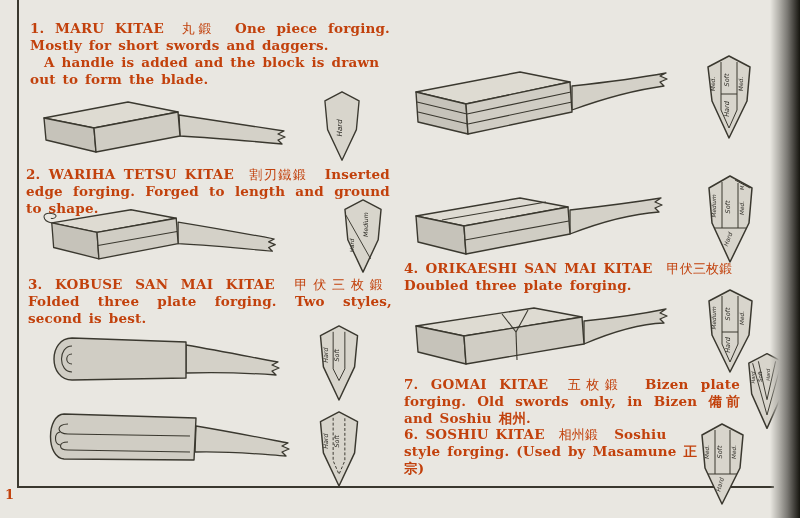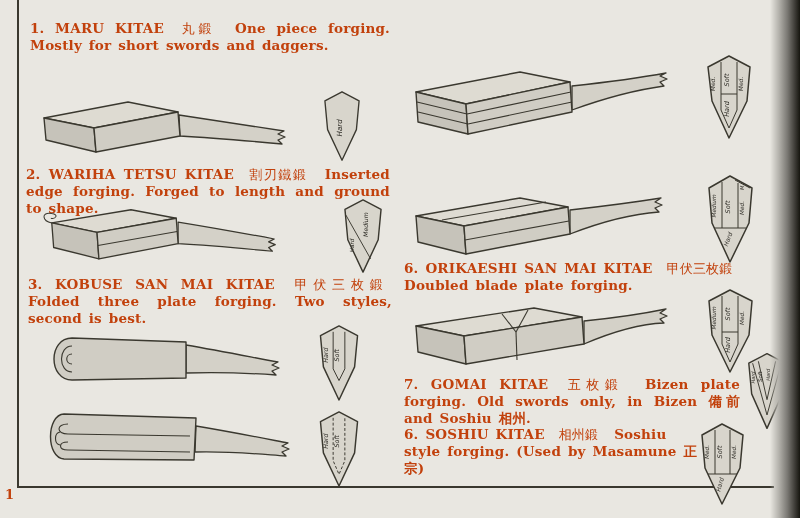--- a/index.html
+++ b/index.html
@@ -34,20 +34,21 @@
 
   <div class="frame-left"></div>
   <div class="frame-bottom"></div>
 
   <div class="sec" style="left:30px;top:20px;width:360px;">
     <p class="para">
       <span class="ttl">1. MARU KITAE</span>
       <span class="kj">丸鍛</span>
       <span>One piece forging. Mostly for short swords and daggers.</span>
     </p>
+    <p class="para indent">A handle is added and the block is drawn out to form the blade.</p>
   </div>
 
   <div class="illus" style="left:32px;top:94px;width:270px;height:66px;">
     <svg viewBox="0 0 270 66">
       <path class="tang" d="M147 21 C185 27 220 32 252 37 L246 40 L253 43 L246 46 L250 50 C217 47 184 44 148 42 Z"></path>
       <path class="face-top" d="M12 24 L96 8 L146 18 L62 34 Z"></path>
       <path class="face-side" d="M12 24 L62 34 L64 58 L14 46 Z"></path>
       <path class="face-front" d="M62 34 L146 18 L148 42 L64 58 Z"></path>
     </svg>
   </div>
@@ -181,23 +182,23 @@
       <text class="kite-txt" font-size="5.8" text-anchor="middle" transform="rotate(-90 14 32)" x="14" y="32">Medium</text>
       <text class="kite-txt" font-size="5.2" text-anchor="middle" transform="rotate(-90 42 13)" x="42" y="13">M.</text>
       <text class="kite-txt" font-size="6.5" text-anchor="middle" transform="rotate(-90 28 33)" x="28" y="33">Soft</text>
       <text class="kite-txt" font-size="5.8" text-anchor="middle" transform="rotate(-90 42 34)" x="42" y="34">Med.</text>
       <text class="kite-txt" font-size="6" text-anchor="middle" transform="rotate(-70 28 66)" x="28" y="66">Hard</text>
     </svg>
   </div>
 
   <div class="sec" style="left:404px;top:260px;width:360px;">
     <p class="para" style="text-align:left;">
-      <span class="ttl">6. ORIKAESHI SAN MAI KITAE</span>
+      <span class="ttl">4. ORIKAESHI SAN MAI KITAE</span>
       <span class="kj">甲伏三枚鍛</span>
-      <span>Doubled blade plate forging.</span>
+      <span>Doubled three plate forging.</span>
     </p>
   </div>
 
   <div class="illus" style="left:404px;top:302px;width:288px;height:74px;">
     <svg viewBox="0 0 288 74">
       <path class="tang" d="M180 19 C210 16 238 12 262 7 L256 11 L263 14 L256 17 L260 21 C234 22 208 30 180 42 Z"></path>
       <path class="face-top" d="M12 24 L130 6 L178 15 L60 34 Z"></path>
       <path class="face-side" d="M12 24 L60 34 L62 62 L14 50 Z"></path>
       <path class="face-front" d="M60 34 L178 15 L180 42 L62 62 Z"></path>
       <path class="lam" d="M98 12 L112 30"></path>

